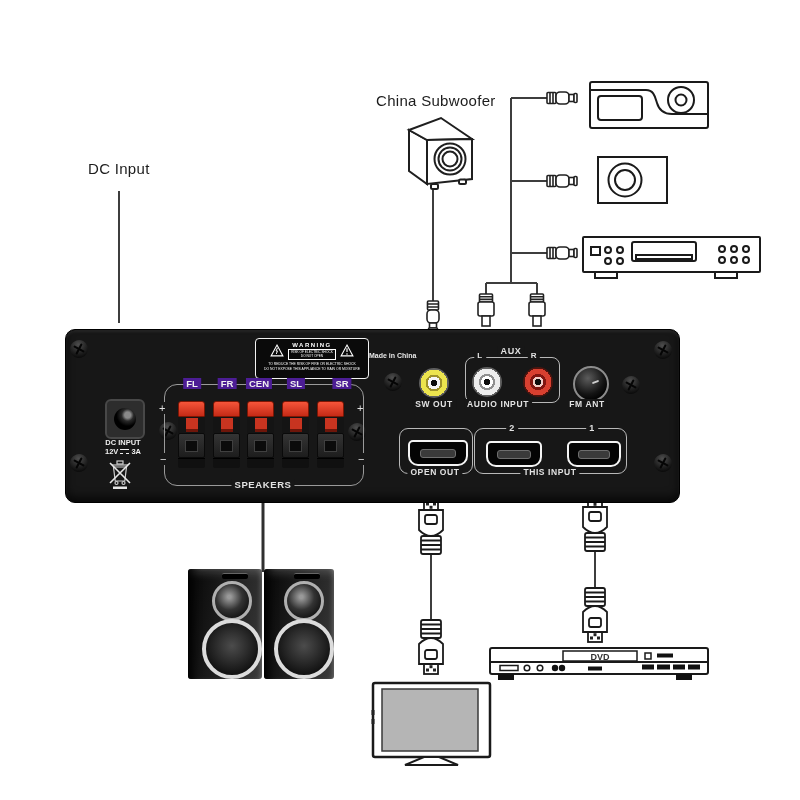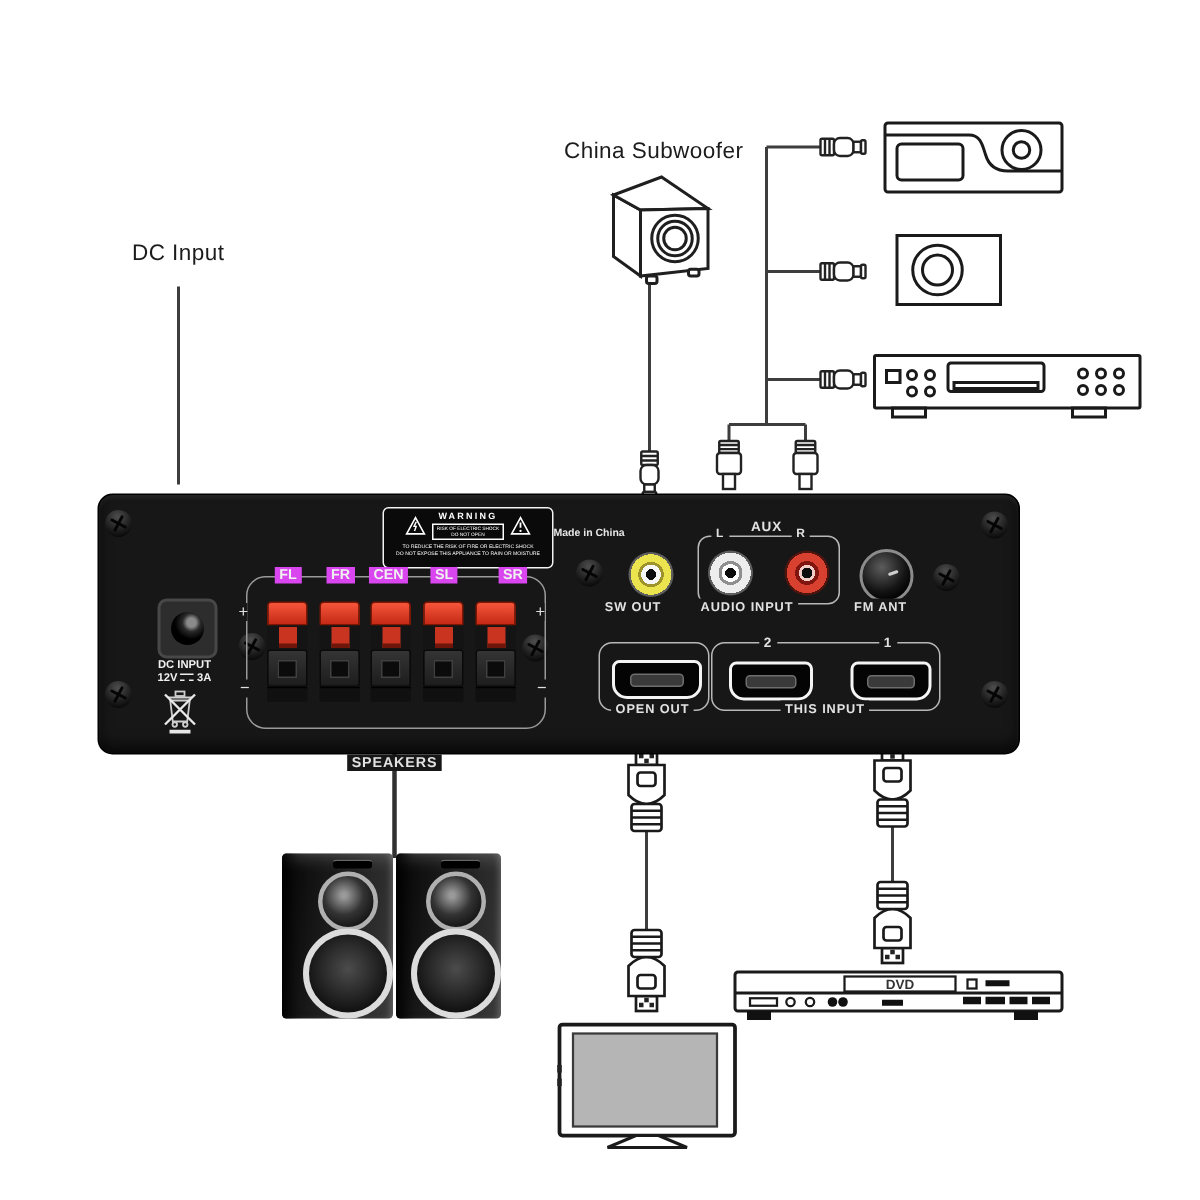--- a/index.html
+++ b/index.html
@@ -34,21 +34,21 @@
   #dcjack .hole{width:22px;height:22px;border-radius:50%;background:radial-gradient(circle at 62% 32%, #8a8a8a 0 3px, #2a2a2a 6px, #000 55%);}
   #dctext{position:absolute;left:57px;top:108px;transform:translateX(-50%);color:#f0f0f0;font-size:7.5px;font-weight:bold;
           text-align:center;line-height:9px;white-space:nowrap;}
   #dctext .dcrow{display:flex;align-items:center;justify-content:center;}
   .dcsym{display:inline-block;width:9px;height:6px;border-top:1.5px solid #eee;position:relative;margin:0 2px;top:1px;}
   .dcsym::after{content:'';position:absolute;left:0;top:2.5px;width:9px;border-top:1.5px dashed #eee;}
 
   
   .bracket{position:absolute;border:1.5px solid #b8b8b8;border-radius:9px;}
   #spkBracket{left:98px;top:54px;width:198px;height:100px;border-color:#9a9a9a;border-radius:13px;}
-  .onborder{position:absolute;background:#d946ef;color:#f0f0f0;font-weight:bold;white-space:nowrap;padding:0 3px;transform:translateX(-50%);}
+  .onborder{position:absolute;background:#4c1d95;color:#f0f0f0;font-weight:bold;white-space:nowrap;padding:0 3px;transform:translateX(-50%);}
   .chan{font-size:9.5px;top:48px;}
   .pm{font-size:11px;color:#e0e0e0;background:#171717;position:absolute;line-height:10px;padding:1px 0;}
   .plabel{position:absolute;color:#e2e2e2;font-size:8.5px;font-weight:bold;letter-spacing:0.6px;white-space:nowrap;transform:translateX(-50%);background:#171717;padding:0 3px;}
 
   
   .terminal{position:absolute;top:71px;width:27px;height:66px;}
   .t-red{height:14px;background:linear-gradient(180deg,#f5553a,#c52a16);border:1px solid #7e1604;border-radius:3px 3px 1px 1px;}
   .t-mid{height:16px;background:#141414;display:flex;align-items:center;justify-content:center;}
   .t-mid .rsq{width:12px;height:11px;background:#c83420;border-bottom:3px solid #6e160a;}
   .t-black{height:23px;background:linear-gradient(180deg,#343434,#1d1d1d);border-radius:2px;display:flex;align-items:center;justify-content:center;border:1px solid #0a0a0a;}
@@ -281,21 +281,21 @@
     <div id="spkBracket" class="bracket"></div>
     <span class="onborder chan" style="left:126px;">FL</span>
     <span class="onborder chan" style="left:161px;">FR</span>
     <span class="onborder chan" style="left:193px;">CEN</span>
     <span class="onborder chan" style="left:230px;">SL</span>
     <span class="onborder chan" style="left:276px;">SR</span>
     <span class="pm" style="left:93px;top:72px;">+</span>
     <span class="pm" style="left:291px;top:72px;">+</span>
     <span class="pm" style="left:94px;top:123px;">−</span>
     <span class="pm" style="left:292px;top:123px;">−</span>
-    <span class="plabel" style="left:197px;top:149px;font-size:9.5px;margin-top:24px;">SPEAKERS</span>
+    <span class="plabel" style="left:197px;top:149px;font-size:9.5px;">SPEAKERS</span>
 
     <div class="terminal" style="left:112px;">
       <div class="t-red"></div>
       <div class="t-mid">
           <div class="rsq"></div>
         </div>
       <div class="t-black">
           <div class="bsq"></div>
         </div>
       <div class="t-base"></div>
@@ -335,21 +335,21 @@
       <div class="t-mid">
           <div class="rsq"></div>
         </div>
       <div class="t-black">
           <div class="bsq"></div>
         </div>
       <div class="t-base"></div>
     </div>
 
     <div class="rca yellow" style="left:353px;top:38px;"></div>
-    <span class="plabel" style="left:356px;top:69px;">SW OUT</span>
+    <span class="plabel" style="left:368px;top:69px;">SW OUT</span>
 
     <div class="bracket" style="left:399px;top:27px;width:93px;height:44px;border-radius:8px;"></div>
     <span class="plabel" style="left:445px;top:16px;font-size:9px;">AUX</span>
     <span class="plabel" style="left:414px;top:21px;font-size:8px;">L</span>
     <span class="plabel" style="left:468px;top:21px;font-size:8px;">R</span>
     <div class="rca white" style="left:406px;top:37px;"></div>
     <div class="rca red" style="left:457px;top:37px;"></div>
     <span class="plabel" style="left:432px;top:69px;">AUDIO INPUT</span>
 
     <div id="fmant"></div>

